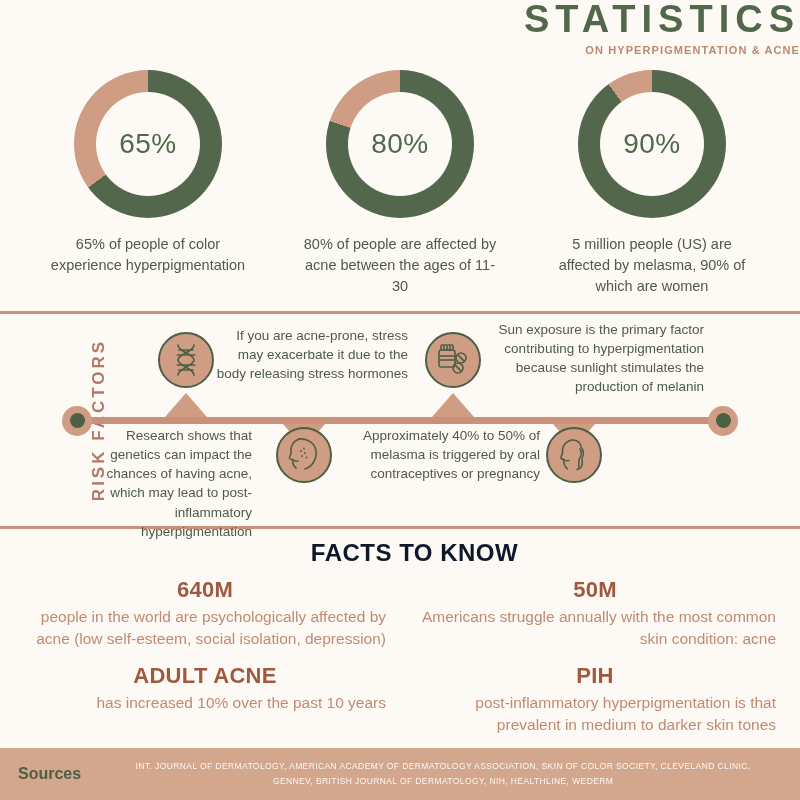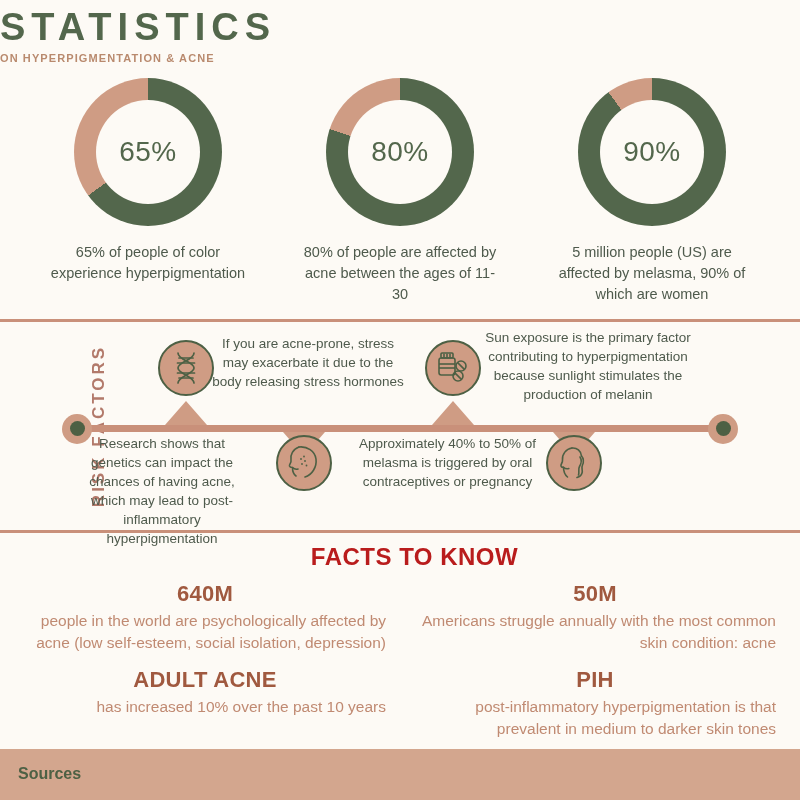--- a/index.html
+++ b/index.html
@@ -6,21 +6,21 @@
   body{
     width:800px;height:800px;
     background:#fdfaf5;
     font-family:"Liberation Sans", sans-serif;
     overflow:hidden;
     position:relative;
   }
   .page{width:800px;height:800px;position:relative;display:flex;flex-direction:column;}
 
   
-  .header{text-align:left;margin-top:8px;}
+  .header{text-align:right;}
   .title{
     font-size:38px;font-weight:bold;color:#53674c;
     letter-spacing:6px;line-height:1.05;
   }
   .subtitle{
     font-size:11px;font-weight:bold;color:#b98a6e;
     letter-spacing:1.1px;margin-top:4px;
   }
 
   
@@ -77,29 +77,29 @@
     border-left:21px solid transparent;border-right:21px solid transparent;
     border-top:24px solid #cf9c84;top:110px;
   }
 
   .rf-icon{
     position:absolute;width:56px;height:56px;border-radius:50%;
     background:#cf9c84;border:2px solid #4d6044;box-sizing:border-box;
     display:flex;align-items:center;justify-content:center;
   }
   .rf-text{
-    position:absolute;font-size:13.5px;color:#4e5a4c;line-height:1.42;text-align:center;
+    position:absolute;font-size:13.5px;color:#4e5a4c;line-height:1.42;text-align:right;
   }
 
   
   .facts{
     flex:1;background:#fdfaf5;padding-top:10px;text-align:center;
   }
   .facts-title{
-    font-size:24px;font-weight:bold;color:#b91c1c;letter-spacing:.5px;margin-bottom:6px;margin-left:29px;
+    font-size:24px;font-weight:bold;color:#0f172a;letter-spacing:.5px;margin-bottom:6px;margin-left:29px;
   }
   .facts-grid{
     display:flex;flex-wrap:wrap;justify-content:center;
   }
   .fact{width:390px;padding:4px 14px 8px;box-sizing:border-box;}
   .fact-head{
     font-size:22px;font-weight:bold;color:#a0593f;letter-spacing:.3px;margin-bottom:3px;
   }
   .fact-body{
     font-size:15.5px;color:#c08a72;line-height:1.45;text-align:right;
@@ -257,15 +257,16 @@
       <div class="fact">
         <div class="fact-head">PIH</div>
         <div class="fact-body">post-inflammatory hyperpigmentation is that prevalent in medium to darker skin tones</div>
       </div>
 
     </div>
   </div>
 
   <div class="sources">
     <div class="sources-label">Sources</div>
+    <div class="sources-text">INT. JOURNAL OF DERMATOLOGY, AMERICAN ACADEMY OF DERMATOLOGY ASSOCIATION, SKIN OF COLOR SOCIETY, CLEVELAND CLINIC, GENNEV, BRITISH JOURNAL OF DERMATOLOGY, NIH, HEALTHLINE, WEDERM</div>
   </div>
 
 </div>
 
 </body></html>

